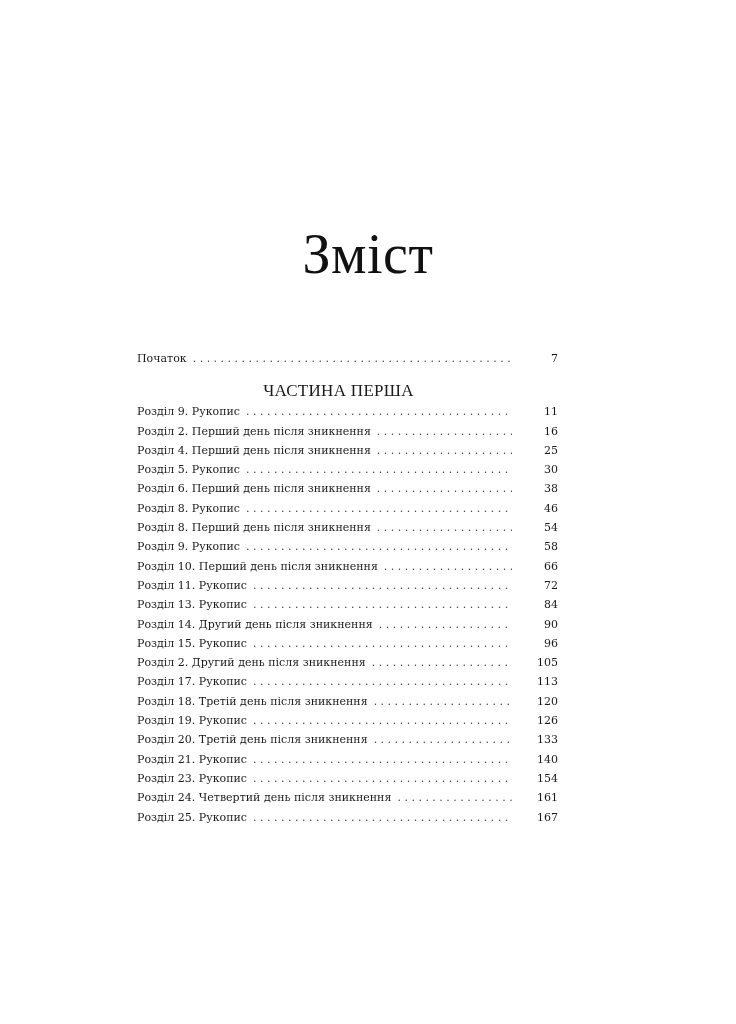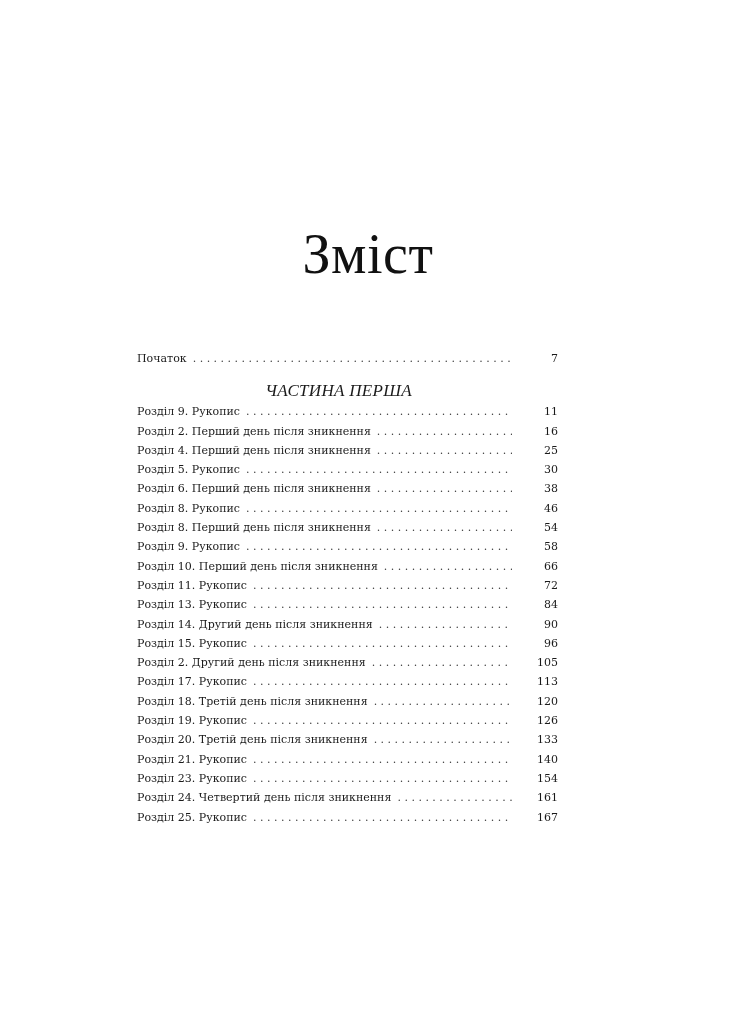--- a/index.html
+++ b/index.html
@@ -19,21 +19,21 @@
   .row .dots {
     flex:1 1 auto; overflow:hidden; margin:0 8px 0 6px; color:#444; letter-spacing:2.2px; font-size:11px;
   }
   .row .dots::after {
     content:". . . . . . . . . . . . . . . . . . . . . . . . . . . . . . . . . . . . . . . . . . . . . . . . . . . . . .";
     letter-spacing:0;
   }
   .row .page { flex:0 0 38px; text-align:right; }
   .part {
     text-align:center; font-family:"Liberation Serif", serif; font-size:17px; letter-spacing:0.3px;
-    margin-top:12px; height:22px; line-height:22px; padding-right:18px;font-style:italic;
+    margin-top:12px; height:22px; line-height:22px; padding-right:18px;
   }
 </style>
 </head>
 <body>
 
 <div class="title">Зміст</div>
 
 <div class="toc">
   <div class="row">
     <span class="label">Початок</span>

